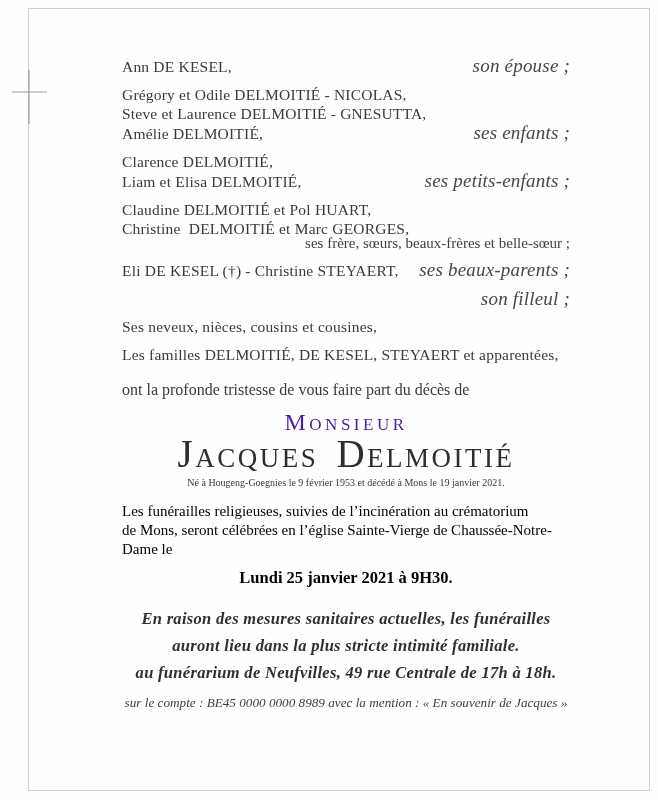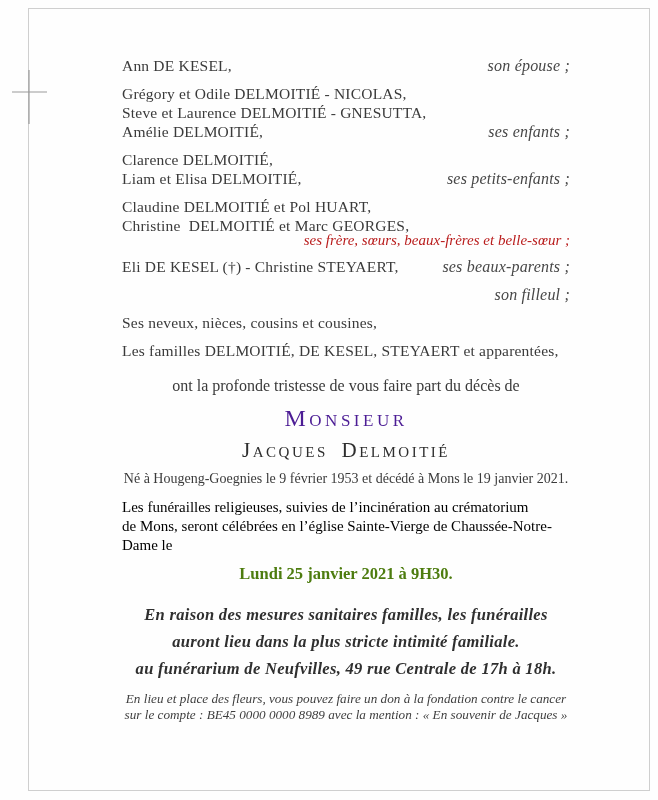--- a/index.html
+++ b/index.html
@@ -36,78 +36,77 @@
     line-height: 19px;
     color: #3a3a3a;
     letter-spacing: 0.2px;
     white-space: pre;
   }
   .gline-row { display: flex; align-items: baseline; }
   .gline-row .name { white-space: pre; }
   .relation {
     margin-left: auto;
     font-style: italic;
-    font-size: 16px;
+    font-size: 19px;
     color: #474747;
     white-space: pre;
   }
   .relation-own-line {
     text-align: right;
     font-size: 15px;
     line-height: 15px;
     margin-top: -2px;
-    color: #b91c1c;
-    font-style: italic;
+    color: #404040;
   }
   .announcement {
-    text-align: center;
+    text-align: left;
     font-size: 16px;
     line-height: 19px;
     margin-top: 16px;
     color: #3a3a3a;
   }
   .title-monsieur {
     text-align: center;
     font-variant: small-caps;
     font-size: 24px;
     line-height: 30px;
     letter-spacing: 3.5px;
     margin-top: 8px;
     color: #4c1d95;
   }
   .title-name {
     text-align: center;
     font-variant: small-caps;
-    font-size: 21px;
+    font-size: 39px;
     line-height: 34px;
     letter-spacing: 2.5px;
     word-spacing: 6px;
     color: #2e2e2e;
   }
   .birth-death {
     text-align: center;
-    font-size: 14px;
+    font-size: 10px;
     line-height: 18px;
     margin-top: 3px;
     color: #3a3a3a;
   }
   .ceremony {
     text-align: left;
     font-size: 15px;
     line-height: 19px;
     margin-top: 10px;
     color: #000000;
   }
   .ceremony-date {
     text-align: center;
     font-size: 16.5px;
     font-weight: bold;
     line-height: 20px;
     margin-top: 9px;
-    color: #4d7c0f;
+    color: #000000;
   }
   .covid-notice {
     text-align: center;
     font-size: 16.5px;
     font-weight: bold;
     font-style: italic;
     line-height: 27px;
     margin-top: 17px;
     color: #2f2f2f;
     letter-spacing: 0.3px;
@@ -193,24 +192,23 @@
     <div class="birth-death">Né à Hougeng-Goegnies le 9 février 1953 et décédé à Mons le 19 janvier 2021.</div>
 
     <div class="ceremony">
       <div>Les funérailles religieuses, suivies de l’incinération au crématorium</div>
       <div>de Mons, seront célébrées en l’église Sainte-Vierge de Chaussée-Notre-Dame le</div>
     </div>
 
     <div class="ceremony-date">Lundi 25 janvier 2021 à 9H30.</div>
 
     <div class="covid-notice">
-      <div>En raison des mesures sanitaires familles, les funérailles</div>
+      <div>En raison des mesures sanitaires actuelles, les funérailles</div>
       <div>auront lieu dans la plus stricte intimité familiale.</div>
       <div>au funérarium de Neufvilles, 49 rue Centrale de 17h à 18h.</div>
     </div>
 
     <div class="donation">
-      <div>En lieu et place des fleurs, vous pouvez faire un don à la fondation contre le cancer</div>
       <div>sur le compte : BE45 0000 0000 8989 avec la mention : « En souvenir de Jacques »</div>
     </div>
 
   </div>
 </div>
 
 </body></html>

